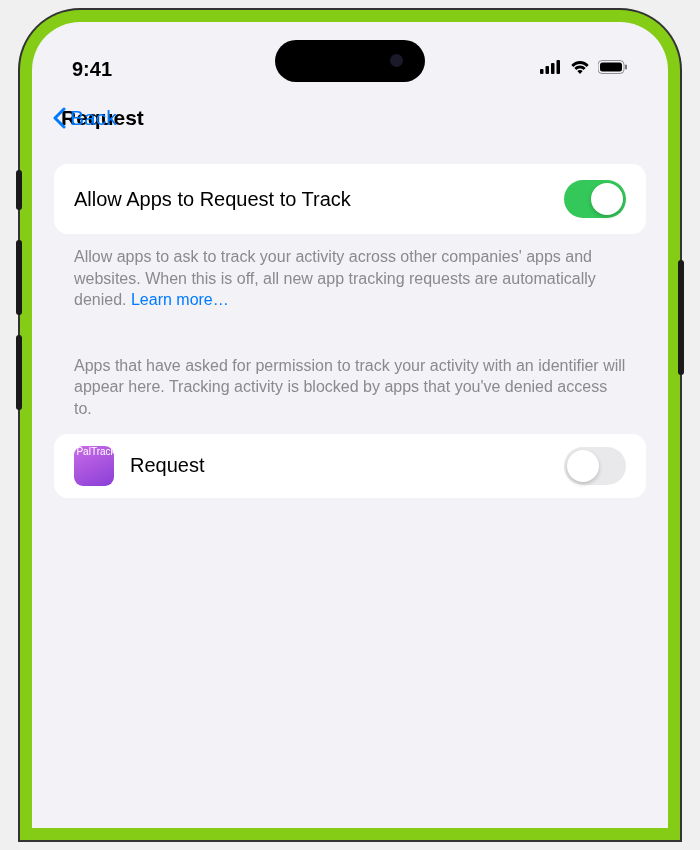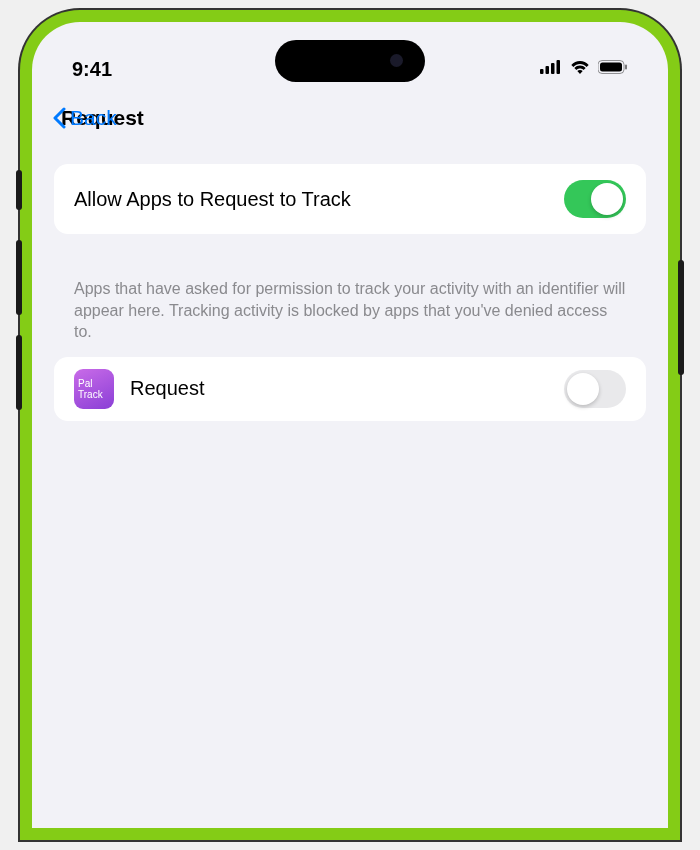--- a/index.html
+++ b/index.html
@@ -161,21 +161,20 @@
       display: flex;
       align-items: center;
       gap: 16px;
     }
     .app-icon {
       width: 40px;
       height: 40px;
       border-radius: 9px;
       background: linear-gradient(155deg, #c96be8 0%, #8a3fd6 100%);
       display: flex;
-      flex-direction: column;
       justify-content: center;
       padding-left: 4px;
       color: #fff;
       font-size: 10px;
       font-weight: 500;
       line-height: 1.1;
     }
     .app-name {
       font-size: 20px;
       color: #000;
@@ -241,20 +240,23 @@
 
     <div class="content">
 
       <div class="cell">
         <div class="cell-label">Allow Apps to Request to Track</div>
         <div class="toggle on">
           <div class="toggle-knob"></div>
         </div>
       </div>
 
+      <div class="footer-text">
+        <span>Allow apps to ask to track your activity across other companies' apps and websites. When this is off, all new app tracking requests are automatically denied. </span><span class="link">Learn more…</span>
+      </div>
 
       <div class="section-gap"></div>
 
       <div class="footer-text">Apps that have asked for permission to track your activity with an identifier will appear here. Tracking activity is blocked by apps that you've denied access to.</div>
 
       <div style="height:14px"></div>
 
       <div class="app-cell">
         <div class="app-icon">
           <span>Pal</span>

